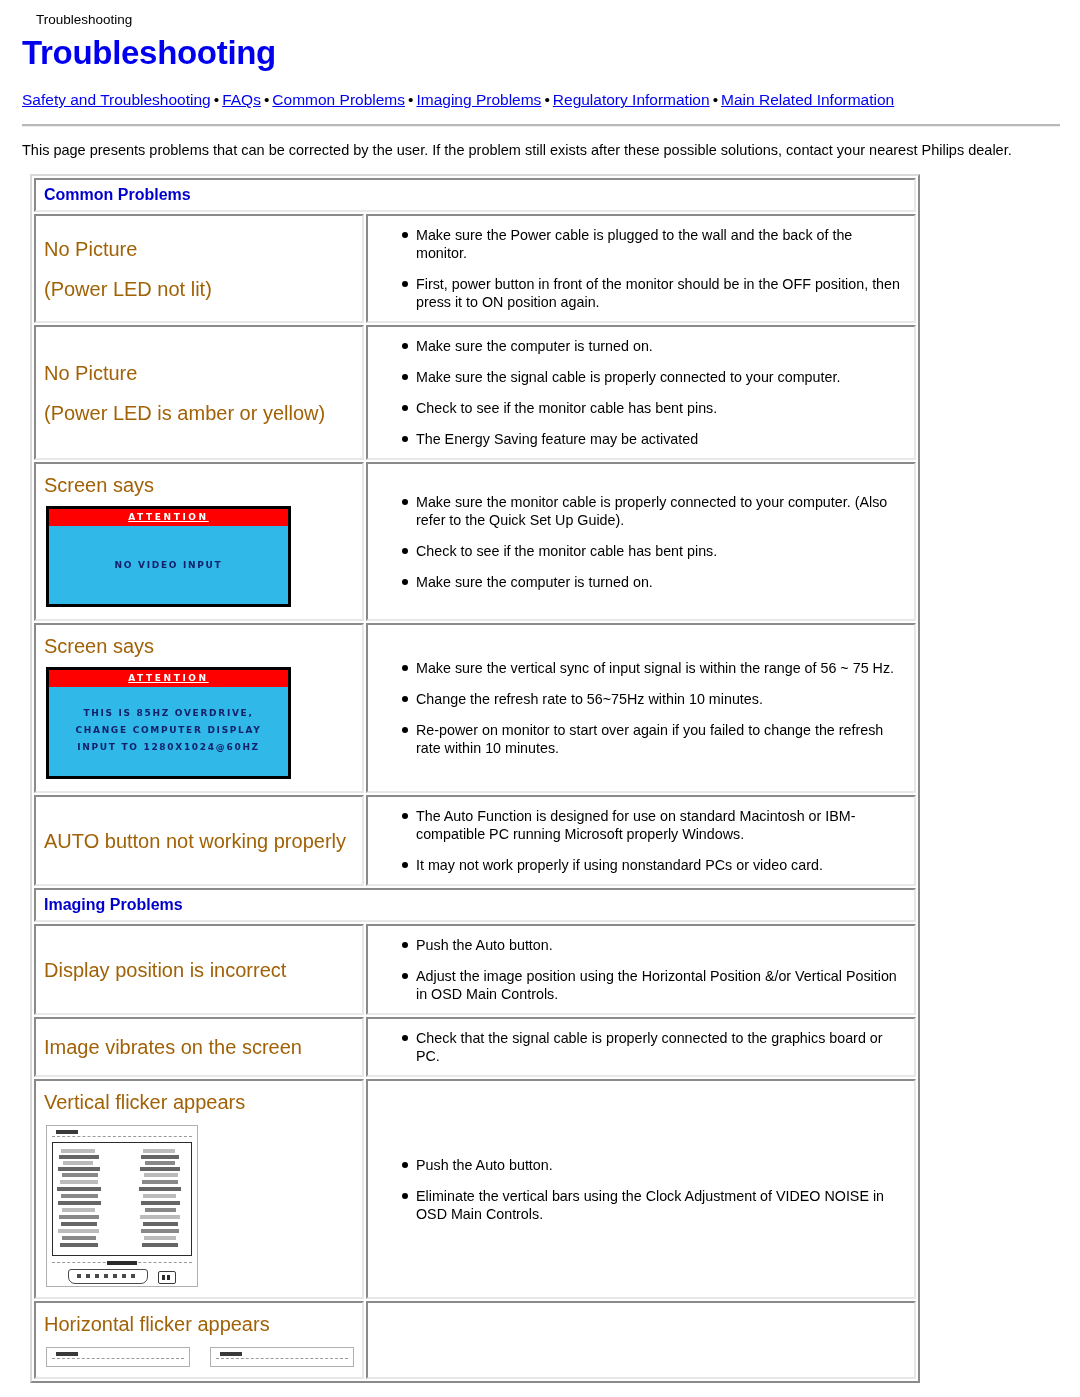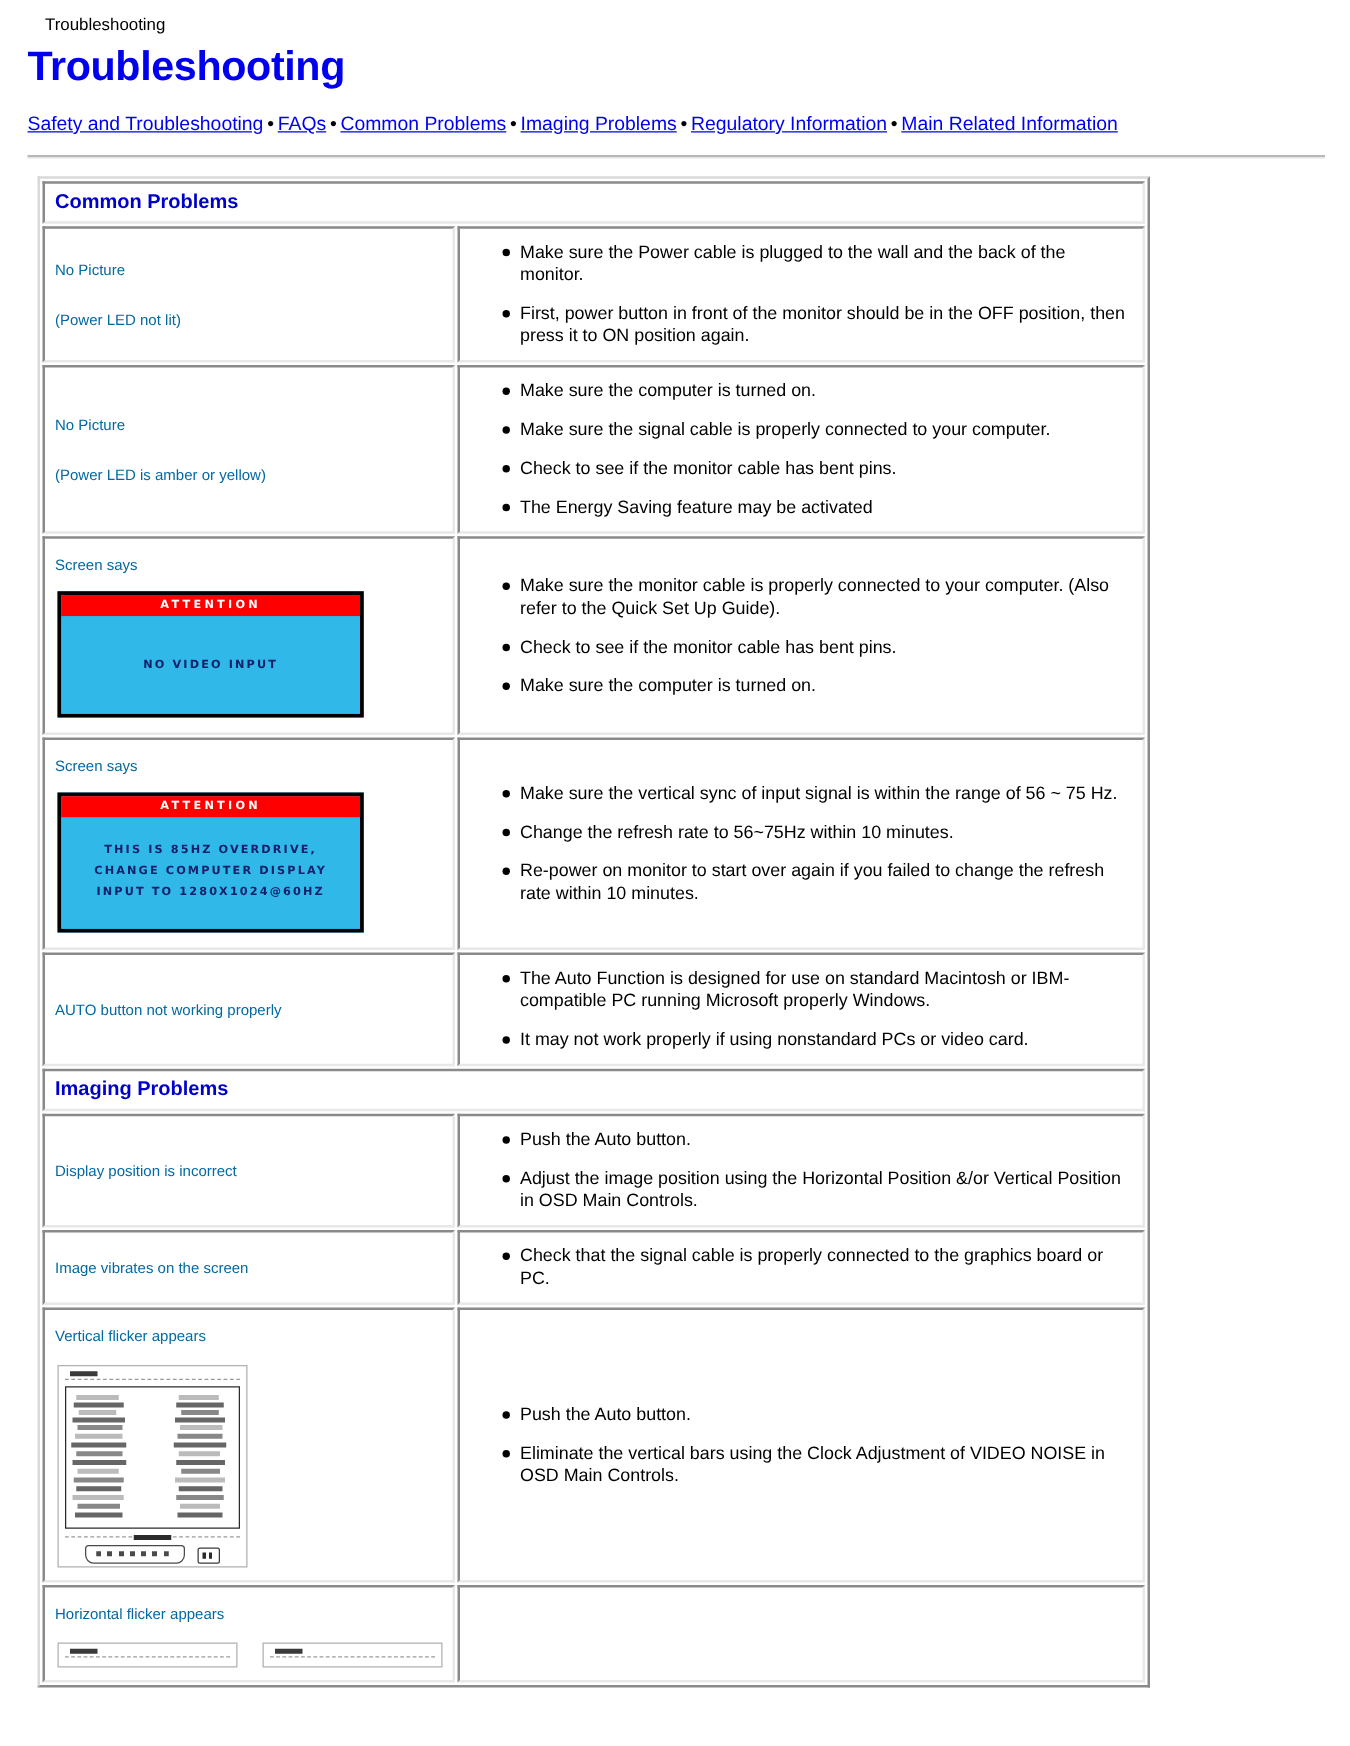--- a/index.html
+++ b/index.html
@@ -91,23 +91,23 @@
     font-size: 16px;
   }
   .colhead-text {
     color: #5555EE;
     font-size: 16.5px;
     font-weight: normal;
   }
   td.colhead { padding: 7px 8px; }
   .col-left { width: 330px; }
   .prob {
-    font-size: 12px;
+    font-size: 20px;
     line-height: 30px;
-    color: #0369a1;
+    color: #a16207;
   }
   .prob .line { display: block; }
   .prob .spacer { display: block; height: 10px; }
   ul.checks {
     margin: 4px 0 4px 0;
     padding-left: 26px;
     list-style: none;
   }
   ul.checks li {
     font-size: 14.3px;
@@ -138,20 +138,21 @@
   }
   .osd .bar {
     background: #FF0000;
     color: #ffffff;
     font-size: 9px;
     font-weight: bold;
     letter-spacing: 2.6px;
     text-align: center;
     padding: 3px 0 4px 0;
     font-family: "DejaVu Sans", sans-serif;
+    text-decoration: underline;
   }
   .osd .body {
     background: #2FB8E8;
     color: #13216b;
     font-size: 9px;
     font-weight: bold;
     letter-spacing: 1.7px;
     text-align: center;
     font-family: "DejaVu Sans", sans-serif;
   }
@@ -242,20 +243,21 @@
   <div class="crumb">Troubleshooting</div>
 
   <h1 class="page-title">Troubleshooting</h1>
 
   <div class="navlinks">
     <a href="#">Safety and Troubleshooting</a><span class="navsep">•</span><a href="#">FAQs</a><span class="navsep">•</span><a href="#">Common Problems</a><span class="navsep">•</span><a href="#">Imaging Problems</a><span class="navsep">•</span><a href="#">Regulatory Information</a><span class="navsep">•</span><a href="#">Main Related Information</a>
   </div>
 
   <hr class="rule">
 
+  <p class="intro">This page presents problems that can be corrected by the user. If the problem still exists after these possible solutions, contact your nearest Philips dealer.</p>
 
   <table class="tbl">
     <colgroup>
         <col class="col-left">
         <col>
       </colgroup>
     <tbody>
 
       <tr>
         <td class="sectionhead" colspan="2">

